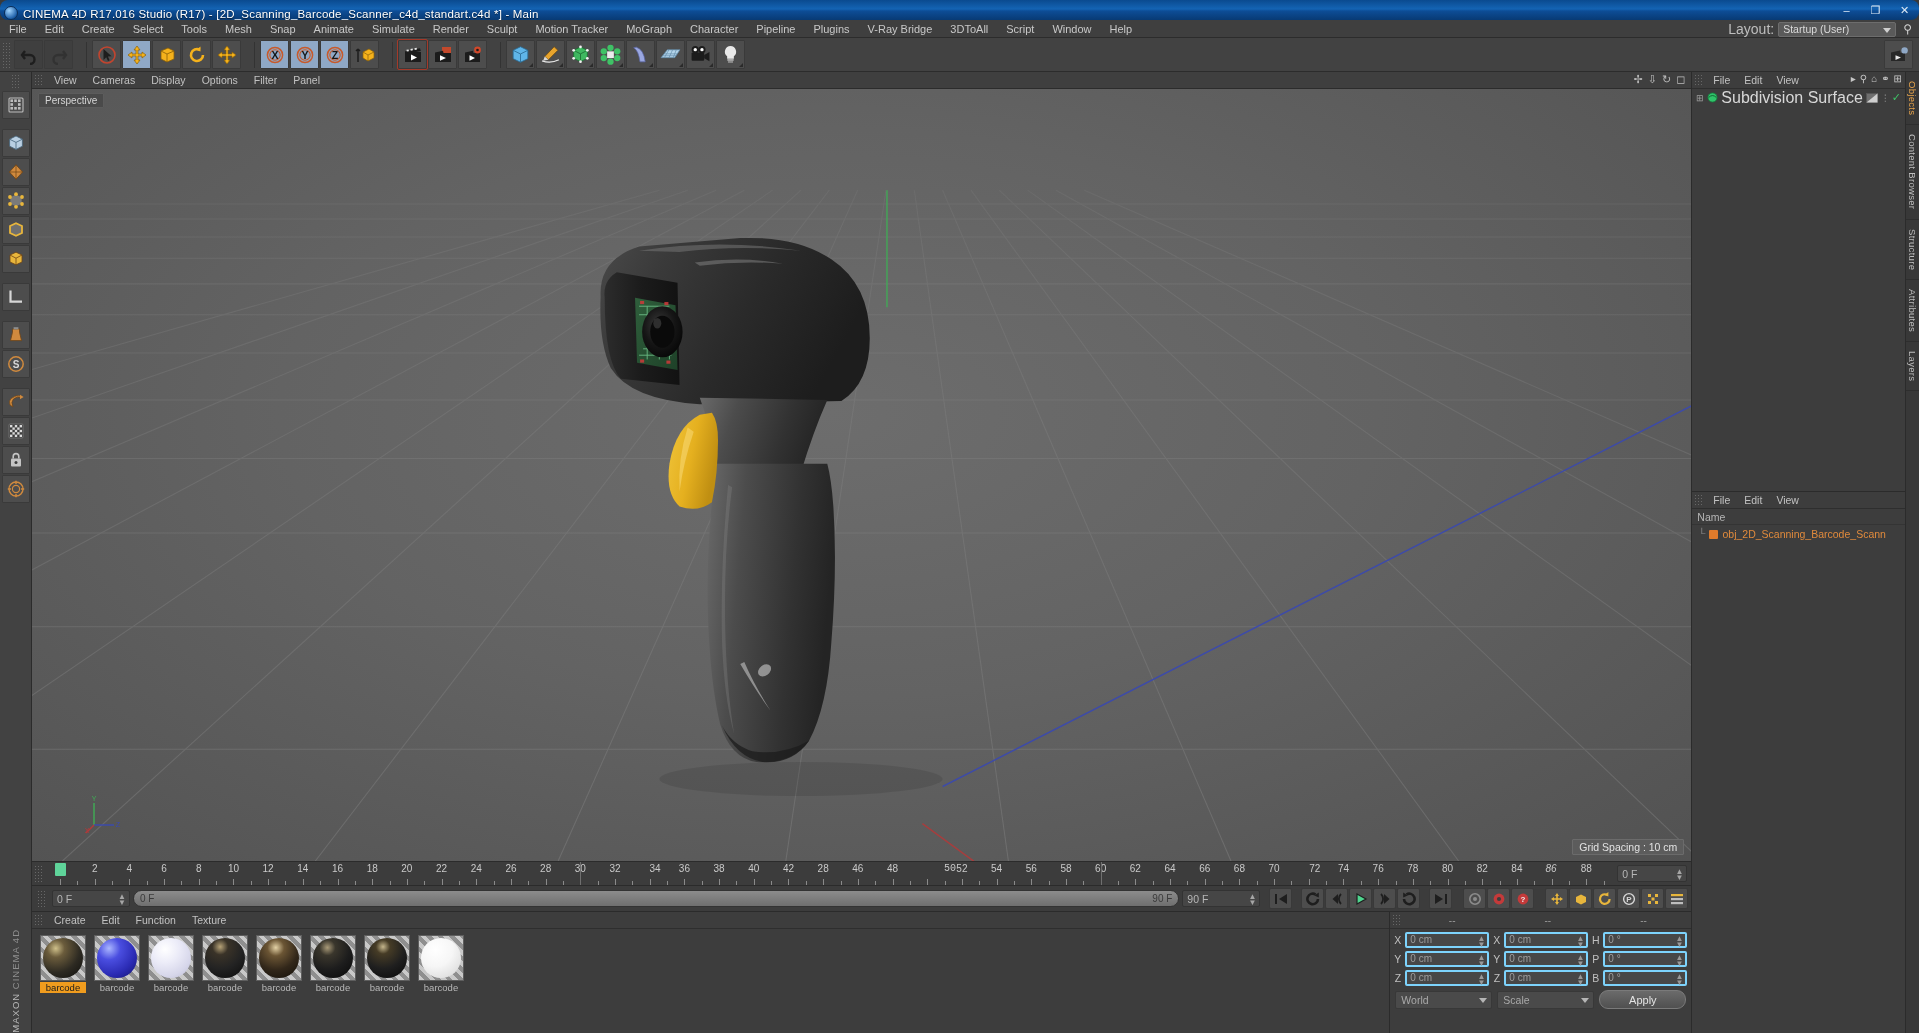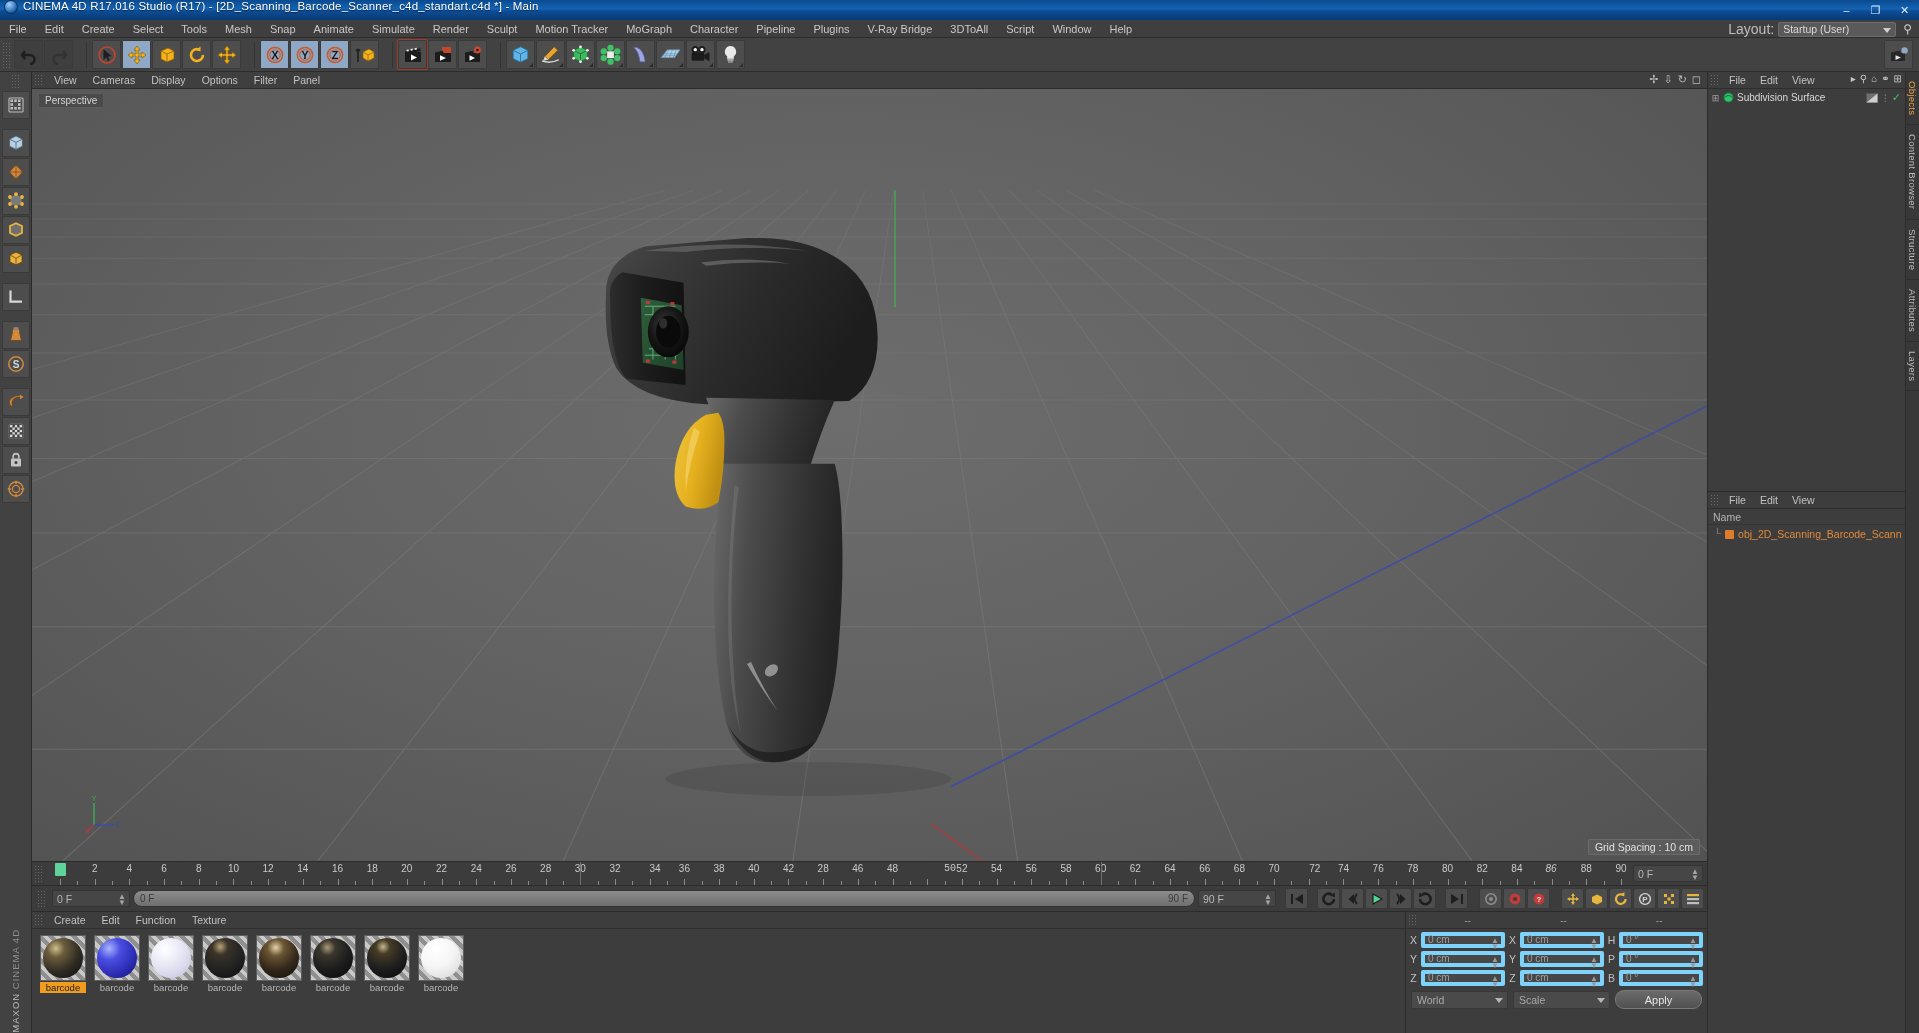--- a/index.html
+++ b/index.html
@@ -2,21 +2,21 @@
 <html><head>
 <meta charset="utf-8">
 <style>
   * { box-sizing: border-box; margin:0; padding:0; }
   html,body{ width:1919px; height:1033px; overflow:hidden; background:#3a3a3a;
     font-family:"Liberation Sans", sans-serif; }
   body{ display:flex; flex-direction:column; }
 
   
   #titlebar{ height:20px; background:linear-gradient(to bottom,#0a4a8f 0%,#1464b4 45%,#0d4d96 55%,#083a74 100%);
-    display:flex; align-items:flex-start; position:relative; flex:0 0 20px; }
+    display:flex; align-items:flex-end; position:relative; flex:0 0 20px;border-radius:8px; }
   #titlebar .tb-ico{ width:14px;height:14px;border-radius:50%;
     background:radial-gradient(circle at 35% 30%,#9fd4ff,#1e5fa8 70%,#0b3d73);
     margin:0 5px 0 4px; border:1px solid #0a2d57; }
   #titlebar .tb-title{ color:#fff; font-size:11.5px; letter-spacing:.2px; text-shadow:0 1px 1px #00000099; }
   #titlebar .tb-btns{ position:absolute; right:0; top:0; height:20px; display:flex; }
   #titlebar .tb-btn{ width:29px;height:20px; display:flex;align-items:center;justify-content:center;
     color:#dde9f5; font-size:11px; }
 
   
   #menubar{ height:18px; background:#3f3f3f; border-bottom:1px solid #2c2c2c; display:flex;
@@ -121,21 +121,21 @@
 
   
   #coord{ flex:0 0 302px; background:#3d3d3d; border-left:1px solid #2b2b2b;
      display:flex; flex-direction:column; }
   #coordhdr{ height:17px; display:flex; align-items:center; border-bottom:1px solid #2e2e2e;
      color:#9a9a9a; font-size:10px;}
   #coordhdr .grip{height:13px;}
   #coordhdr .ch{ flex:1; text-align:center;}
   .crow{ display:flex; align-items:center; height:17px; margin:2px 4px 0 2px; gap:2px;}
   .crow .ax{ width:11px;color:#c0c0c0;font-size:10.5px;text-align:center;}
-  .crow .fld{ flex:1; height:16px;background:#474747;border:4px solid #7dd3fc;border-radius:2px;
+  .crow .fld{ flex:1; height:16px;background:#474747;border:2px solid #7dd3fc;border-radius:2px;
      color:#9d9d9d;font-size:10px;display:flex;align-items:center;padding:0 3px; position:relative;}
   .crow .fld .spin{ position:absolute;right:2px;top:2px;color:#9a9a9a;font-size:8px;line-height:6px;}
   #coordfoot{ display:flex; align-items:center; gap:5px; margin:4px 5px 0 5px;}
   .cdrop{ flex:1; height:18px;background:#4a4a4a;border:1px solid #383838;border-radius:2px;
      color:#a9a9a9;font-size:10.5px;display:flex;align-items:center;padding:0 5px; position:relative;}
   .cdrop .arw{ position:absolute;right:4px;top:6px;border-left:4px solid transparent;
      border-right:4px solid transparent;border-top:5px solid #b5b5b5;}
   #applybtn{ flex:1;height:19px;background:linear-gradient(to bottom,#6b6b6b,#505050);
      border:1px solid #7a7a7a;border-radius:9px;color:#e4e4e4;font-size:11px;
      display:flex;align-items:center;justify-content:center;}
@@ -144,21 +144,21 @@
   #rightcol{ flex:0 0 198px; display:flex; flex-direction:column; background:#3d3d3d;
      border-left:1px solid #2b2b2b; }
   #objmgr{ flex:0 0 420px; display:flex; flex-direction:column; border-bottom:1px solid #2b2b2b;}
   .mgrmenu{ height:17px;display:flex;align-items:center;border-bottom:1px solid #2e2e2e; position:relative;}
   .mgrmenu .grip{height:13px;}
   .mgrmenu .mi{ color:#c2c2c2;font-size:10.5px;padding:0 7px;line-height:17px;}
   .mgrmenu .icons{ position:absolute; right:3px; top:1px; display:flex; gap:4px; align-items:center;
      color:#c6c6c6; font-size:10px;}
   .objrow{ display:flex; align-items:center; height:17px; padding-left:3px; gap:3px; }
   .objrow .exp{ color:#9f9f9f; font-size:9px; width:9px; text-align:center;}
-  .objrow .nm{ color:#d8d8d8; font-size:10px; white-space:nowrap; overflow:hidden;}
+  .objrow .nm{ color:#d8d8d8; font-size:16px; white-space:nowrap; overflow:hidden;}
   .objrow .dots{ margin-left:auto; display:flex; align-items:center; gap:3px; padding-right:4px;}
   #objbody{ flex:1 1 auto; }
   #attrmgr{ flex:1 1 auto; display:flex; flex-direction:column;}
   #attrhdrname{ height:16px; color:#b5b5b5; font-size:10.5px; padding-left:5px; line-height:16px;
      border-bottom:1px solid #343434;}
   .attrrow{ display:flex; align-items:center; height:17px; padding-left:6px; gap:4px;}
   .attrrow .tee{ color:#8d8d8d; font-size:10px;}
   .attrrow .nm{ color:#e08a3c; font-size:10.5px; white-space:nowrap; overflow:hidden;}
 
   

